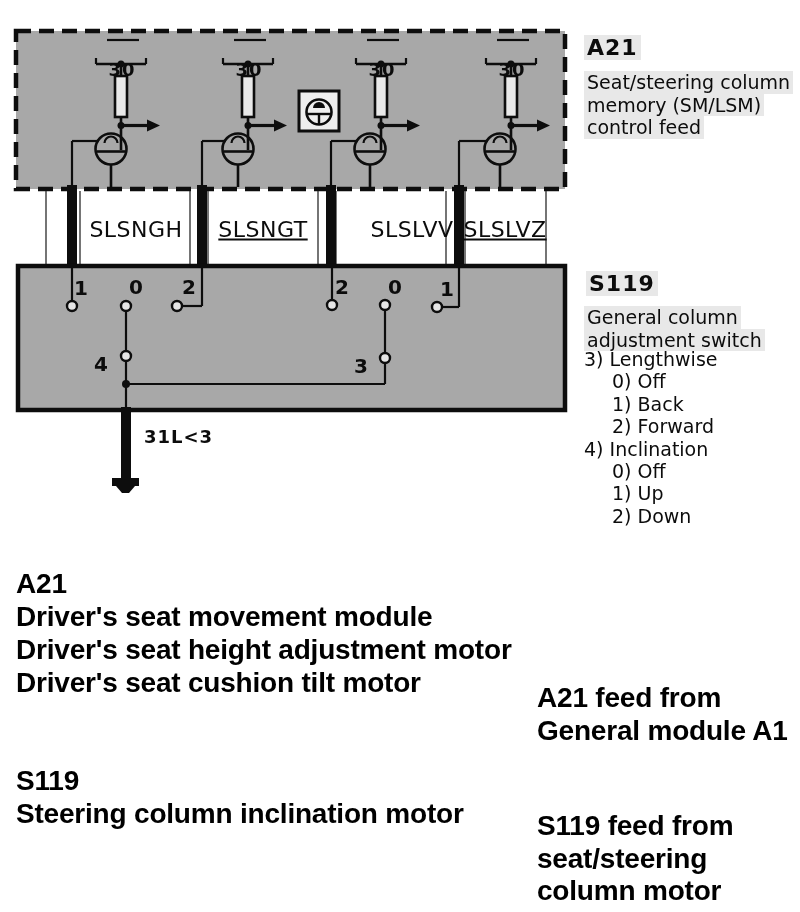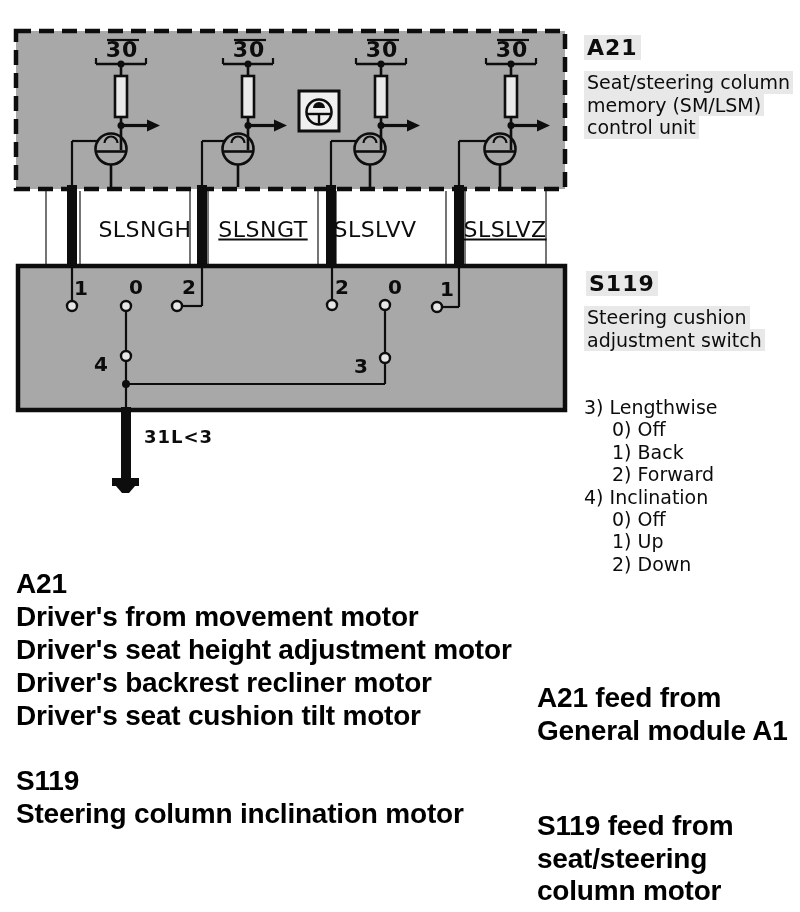--- a/index.html
+++ b/index.html
@@ -8,21 +8,21 @@
   }
   *{margin:0;padding:0;box-sizing:border-box;}
   body{background:#ffffff;font-family:"DejaVu Sans",sans-serif;}
   .page{position:relative;width:800px;height:912px;background:#ffffff;overflow:hidden;}
   .schematic{position:absolute;left:0;top:0;width:800px;height:540px;}
   svg .thin{stroke:var(--line);stroke-width:2.2;fill:none;}
   svg .sym{stroke:var(--line);stroke-width:2.6;fill:none;}
   svg .sep{stroke:#2a2a2a;stroke-width:1.3;fill:none;}
   .lbl{position:absolute;color:#0c0c0c;white-space:nowrap;}
   .center{transform:translate(-50%,-50%);}
-  .t30{font-size:22px;font-weight:bold;letter-spacing:1px;}
+  .t30{font-size:18px;font-weight:bold;letter-spacing:1px;margin-top:20px;}
   .wire-name{font-size:22px;letter-spacing:0.5px;}
   .tnum{font-size:20px;font-weight:bold;}
   .gnd{font-size:18px;font-weight:bold;letter-spacing:1px;}
   .anno{position:absolute;color:#0c0c0c;}
   .anno-title{font-size:22px;font-weight:bold;letter-spacing:1px;}
   .anno-line{font-size:19px;line-height:22.5px;}
   .anno-line .smudge, .anno-title .smudge{background:rgba(110,110,110,0.16);padding:0 3px;display:inline-block;}
   .switch-list{font-size:19px;line-height:22.4px;}
   .switch-list .opt{padding-left:28px;}
   .legend{position:absolute;color:#000;font-family:"Liberation Sans",sans-serif;font-weight:bold;font-size:28px;line-height:33px;letter-spacing:-0.2px;}
@@ -191,68 +191,67 @@
       <rect x="112" y="478" width="27" height="8" fill="var(--line)"></rect>
       <path d="M116,486 L135,486 L129,493 L122,493 z" fill="var(--line)"></path>
     </g>
   </svg>
 
   <span class="lbl center t30" style="left:122px;top:49px;">30</span>
   <span class="lbl center t30" style="left:249px;top:49px;">30</span>
   <span class="lbl center t30" style="left:382px;top:49px;">30</span>
   <span class="lbl center t30" style="left:512px;top:49px;">30</span>
 
-  <span class="lbl center wire-name" style="left:136px;top:229px;margin-left:9px;">SLSNGH</span>
+  <span class="lbl center wire-name" style="left:136px;top:229px;">SLSNGH</span>
   <span class="lbl center wire-name" style="left:263px;top:229px;text-decoration:underline;">SLSNGT</span>
-  <span class="lbl center wire-name" style="left:375px;top:229px;text-align:center;">SLSLVV</span>
+  <span class="lbl center wire-name" style="left:412px;top:229px;text-align:center;">SLSLVV</span>
   <span class="lbl center wire-name" style="left:505px;top:229px;text-decoration:underline;">SLSLVZ</span>
 
   <span class="lbl center tnum" style="left:81px;top:288px;">1</span>
   <span class="lbl center tnum" style="left:136px;top:287px;">0</span>
   <span class="lbl center tnum" style="left:189px;top:287px;">2</span>
   <span class="lbl center tnum" style="left:342px;top:287px;">2</span>
   <span class="lbl center tnum" style="left:395px;top:287px;">0</span>
   <span class="lbl center tnum" style="left:447px;top:289px;">1</span>
   <span class="lbl center tnum" style="left:101px;top:364px;">4</span>
   <span class="lbl center tnum" style="left:361px;top:366px;">3</span>
 
   <span class="lbl gnd" style="left:144px;top:426px;">31L&lt;3</span>
 
   <div class="anno anno-title" style="left:584px;top:35px;">
     <span class="smudge">A21</span>
   </div>
   <div class="anno" style="left:584px;top:71px;">
     <div class="anno-line"><span class="smudge">Seat/steering column</span></div>
     <div class="anno-line"><span class="smudge">memory (SM/LSM)</span></div>
-    <div class="anno-line"><span class="smudge">control unit</span></div>
+    <div class="anno-line"><span class="smudge">control feed</span></div>
   </div>
 
   <div class="anno anno-title" style="left:586px;top:271px;">
     <span class="smudge">S119</span>
   </div>
   <div class="anno" style="left:584px;top:306px;">
-    <div class="anno-line"><span class="smudge">Steering cushion</span></div>
+    <div class="anno-line"><span class="smudge">General column</span></div>
     <div class="anno-line"><span class="smudge">adjustment switch</span></div>
   </div>
-  <div class="anno switch-list" style="left:584px;top:348px;margin-top:48px;">
+  <div class="anno switch-list" style="left:584px;top:348px;">
     <div class="fn"><span class="smudge">3) Lengthwise</span></div>
     <div class="opt"><span class="smudge">0) Off</span></div>
     <div class="opt"><span class="smudge">1) Back</span></div>
     <div class="opt"><span class="smudge">2) Forward</span></div>
     <div class="fn"><span class="smudge">4) Inclination</span></div>
     <div class="opt"><span class="smudge">0) Off</span></div>
     <div class="opt"><span class="smudge">1) Up</span></div>
     <div class="opt"><span class="smudge">2) Down</span></div>
   </div>
 
   <div class="legend" style="left:16px;top:567px;">
     <div>A21</div>
-    <div>Driver's from movement motor</div>
+    <div>Driver's seat movement module</div>
     <div>Driver's seat height adjustment motor</div>
-    <div>Driver's backrest recliner motor</div>
     <div>Driver's seat cushion tilt motor</div>
   </div>
 
   <div class="legend note" style="left:537px;top:639px;">
     <div>A21 feed from</div>
     <div>General module A1</div>
   </div>
 
   <div class="legend" style="left:16px;top:764px;">
     <div>S119</div>

